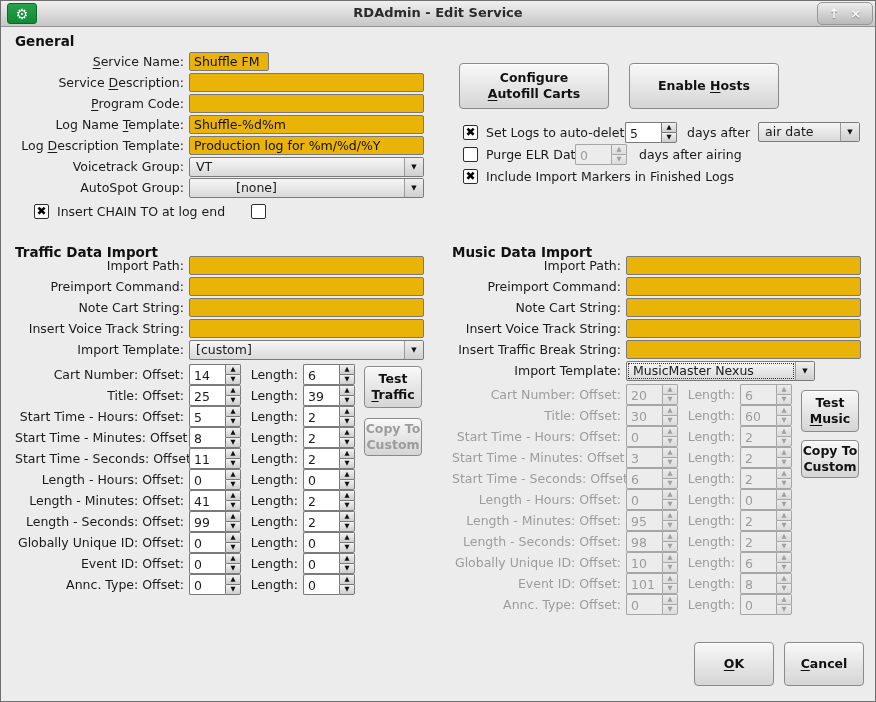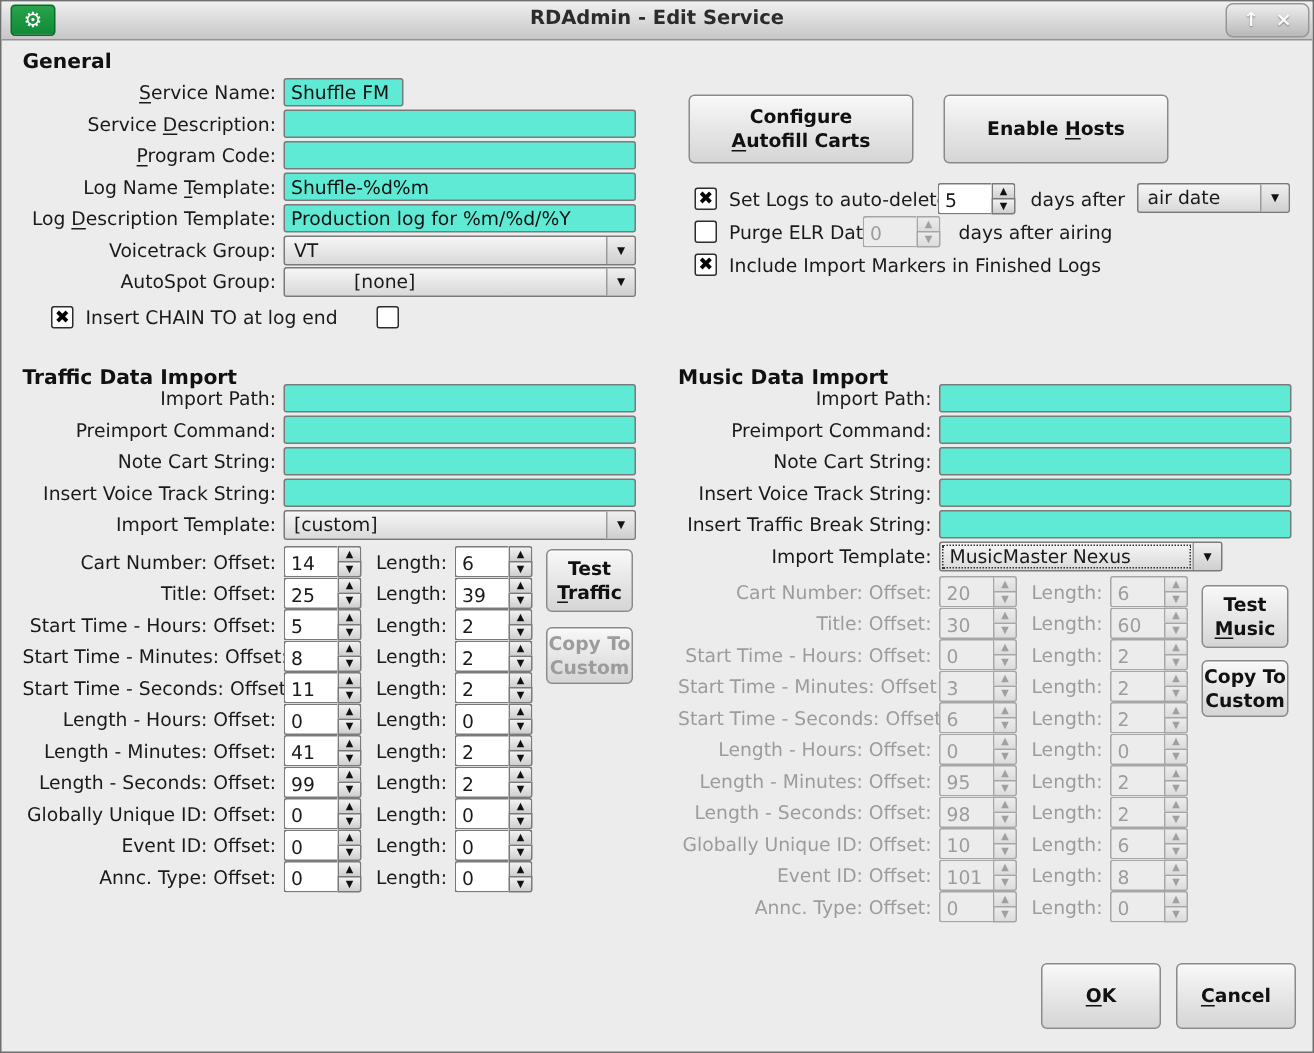--- a/index.html
+++ b/index.html
@@ -24,21 +24,21 @@
     display:flex; align-items:center; justify-content:space-evenly; }
   .wc { color:#fafafa; font-weight:bold; font-size:13px; line-height:1;
     text-shadow:0 1px 1px #7e7e7e; cursor:default; }
 
   .heading { position:absolute; font-weight:bold; font-size:13.5px; color:#111; }
 
   
   .form { position:absolute; }
   .frow { display:flex; align-items:center; height:21px; gap:3px; }
   .lbl { width:171px; text-align:right; padding-right:2px; white-space:nowrap; }
-  .tinput { height:19px; border:1px solid #7a7a7a; border-radius:2px; background:#5eead4;
+  .tinput { height:19px; border:1px solid #7a7a7a; border-radius:2px; background:#eab308;
     padding:0 4px; font:inherit; color:#111; }
 
   
   .combo { display:inline-flex; height:20px; border:1px solid #7a7a7a; border-radius:2px;
     background:linear-gradient(#f6f6f6,#d9d9d9); align-items:stretch; overflow:hidden; }
   .combo-text { flex:1; padding:0 6px; line-height:18px; white-space:nowrap; overflow:hidden; }
   .combo-text.focus { outline:1px dotted #333; outline-offset:-2px; }
   .combo-arrow { width:19px; border-left:1px solid #9a9a9a; display:flex; align-items:center;
     justify-content:center; background:linear-gradient(#efefef,#cfcfcf); }
   .combo-arrow span { font-size:7px; color:#111; }

